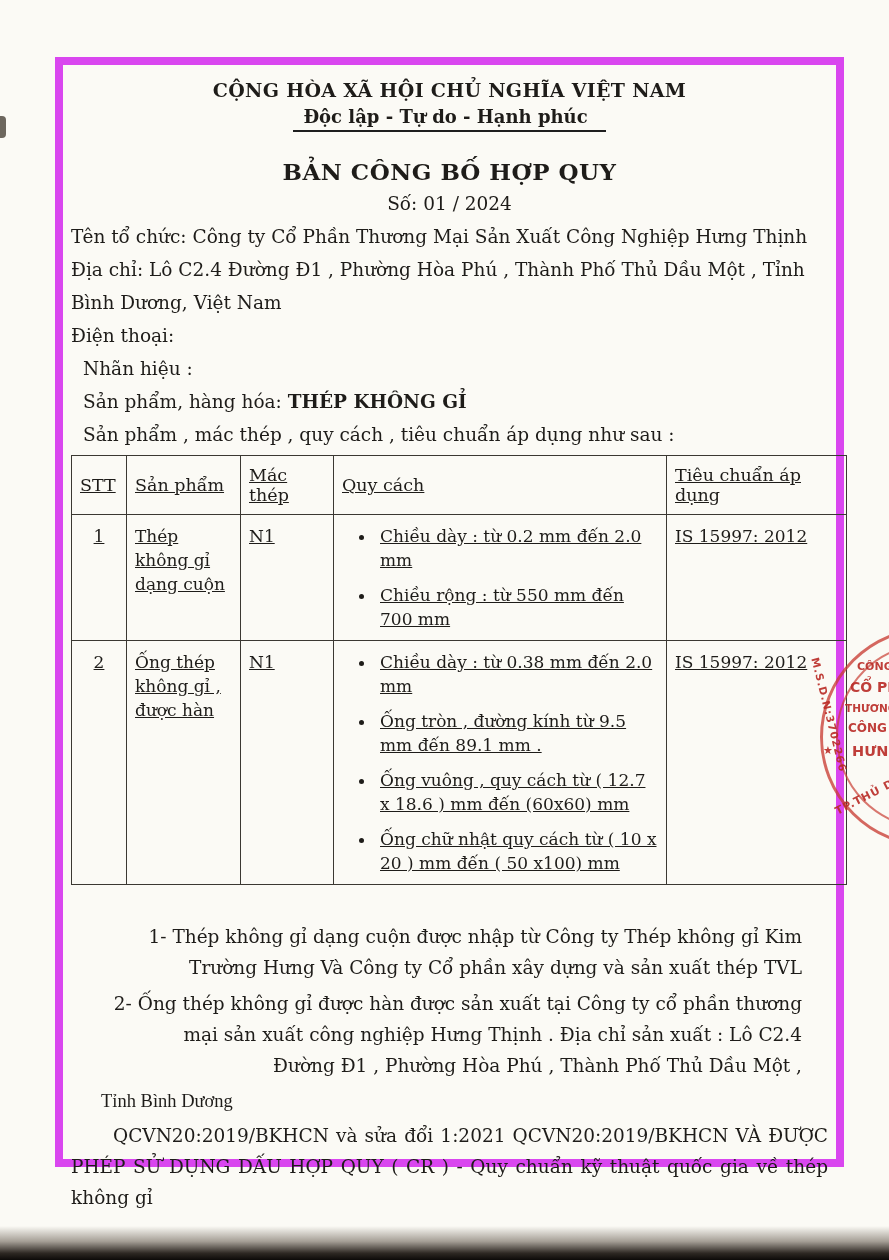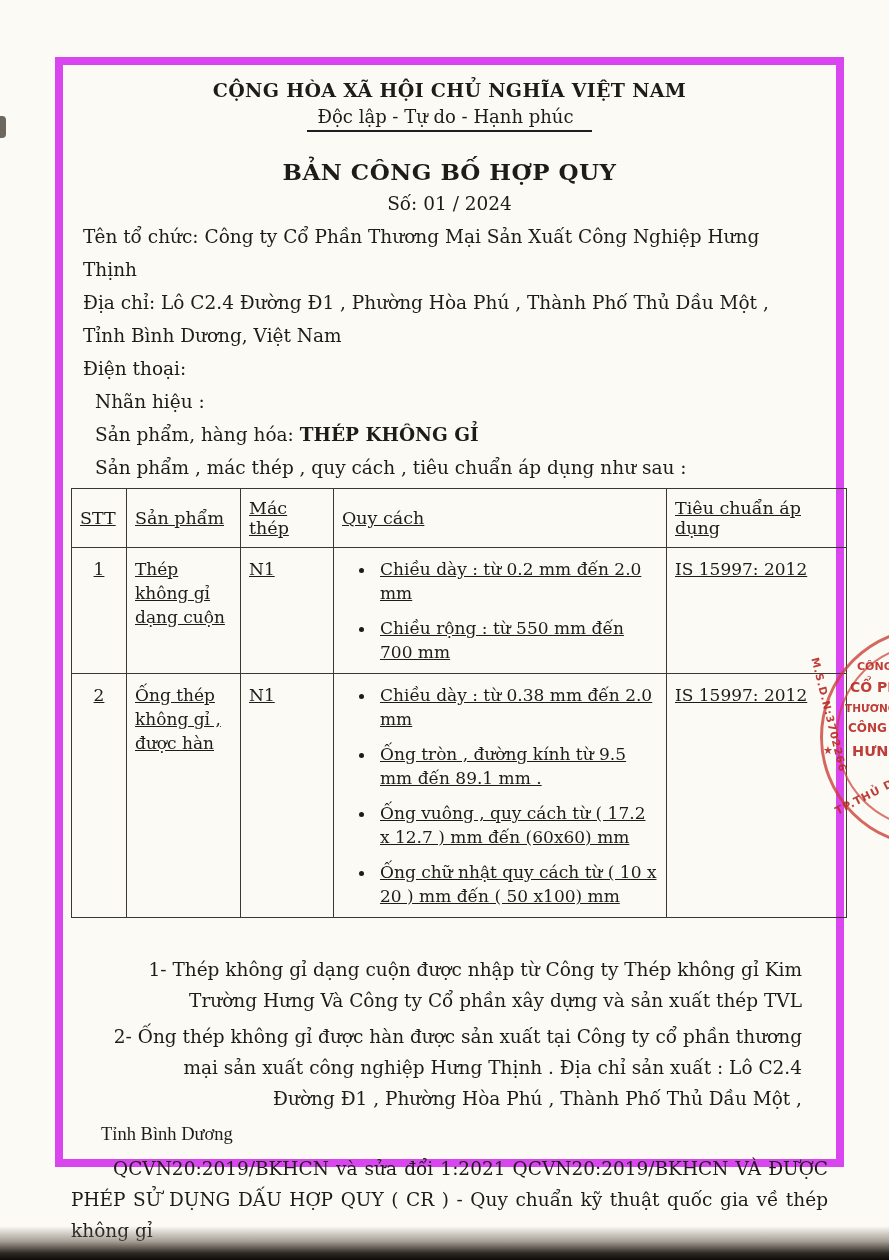--- a/index.html
+++ b/index.html
@@ -8,24 +8,24 @@
     background:#fbfaf5;
     font-family:"DejaVu Serif","Liberation Serif",serif;
     color:#1e1c19;
   }
   .frame{
     position:absolute;left:55px;top:57px;width:789px;height:1110px;
     border:8px solid #d946ef;box-sizing:border-box;
   }
   .national-title{margin-top:14px;text-align:center;font-weight:bold;font-size:19px;letter-spacing:.3px;}
   .motto-wrap{text-align:center;margin-top:5px;}
-  .motto{display:inline-block;font-weight:normal;font-size:18px;border-bottom:2px solid #1e1e1e;padding:0 18px 3px 10px;}
+  .motto{display:inline-block;font-weight:bold;font-size:18px;border-bottom:2px solid #1e1e1e;padding:0 18px 3px 10px;}
   .doc-title{margin-top:26px;text-align:center;font-weight:bold;font-size:23px;letter-spacing:.5px;}
   .doc-number{margin-top:8px;text-align:center;font-size:18.5px;}
-  .info{margin:6px 20px 0 20px;font-size:18.5px;line-height:33px;}
+  .info{margin:6px 20px 0 8px;font-size:18.5px;line-height:33px;}
   .info .line{margin:0;}
   .indent{padding-left:12px;}
   .product-name{font-weight:bold;}
   table.conf{
     margin:4px 6px 0 8px;border-collapse:collapse;width:775px;
     font-size:17px;table-layout:fixed;
   }
   table.conf th,table.conf td{border:1.5px solid #3b3832;box-sizing:border-box;text-decoration:underline;}
   table.conf th{font-weight:normal;font-size:17.5px;text-align:left;vertical-align:middle;padding:9px 8px;}
   table.conf td{vertical-align:top;padding:9px 8px;line-height:24px;}
@@ -115,21 +115,21 @@
         <td>IS 15997: 2012</td>
       </tr>
       <tr>
         <td class="stt">2</td>
         <td>Ống thép không gỉ , được hàn</td>
         <td class="grade">N1</td>
         <td>
           <ul class="specs">
             <li>Chiều dày : từ 0.38 mm đến 2.0 mm</li>
             <li>Ống tròn , đường kính từ 9.5 mm đến 89.1 mm .</li>
-            <li>Ống vuông , quy cách từ ( 17.2 x 12.7 ) mm đến (60x60) mm</li>
+            <li>Ống vuông , quy cách từ ( 12.7 x 18.6 ) mm đến (60x60) mm</li>
             <li>Ống chữ nhật quy cách từ ( 10 x 20 ) mm đến ( 50 x100) mm</li>
           </ul>
         </td>
         <td>IS 15997: 2012</td>
       </tr>
     </tbody>
   </table>
 
   <div class="notes">
     <p class="note">1-  Thép không gỉ dạng cuộn được nhập từ Công ty Thép không gỉ Kim Trường Hưng Và Công ty Cổ phần xây dựng và sản xuất thép TVL</p>

